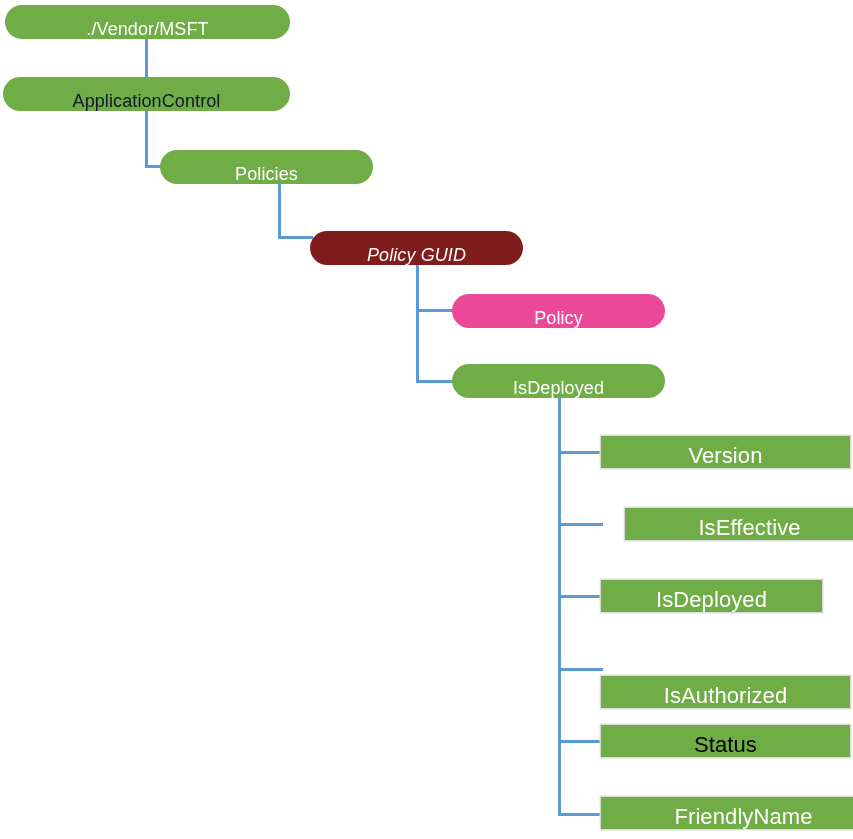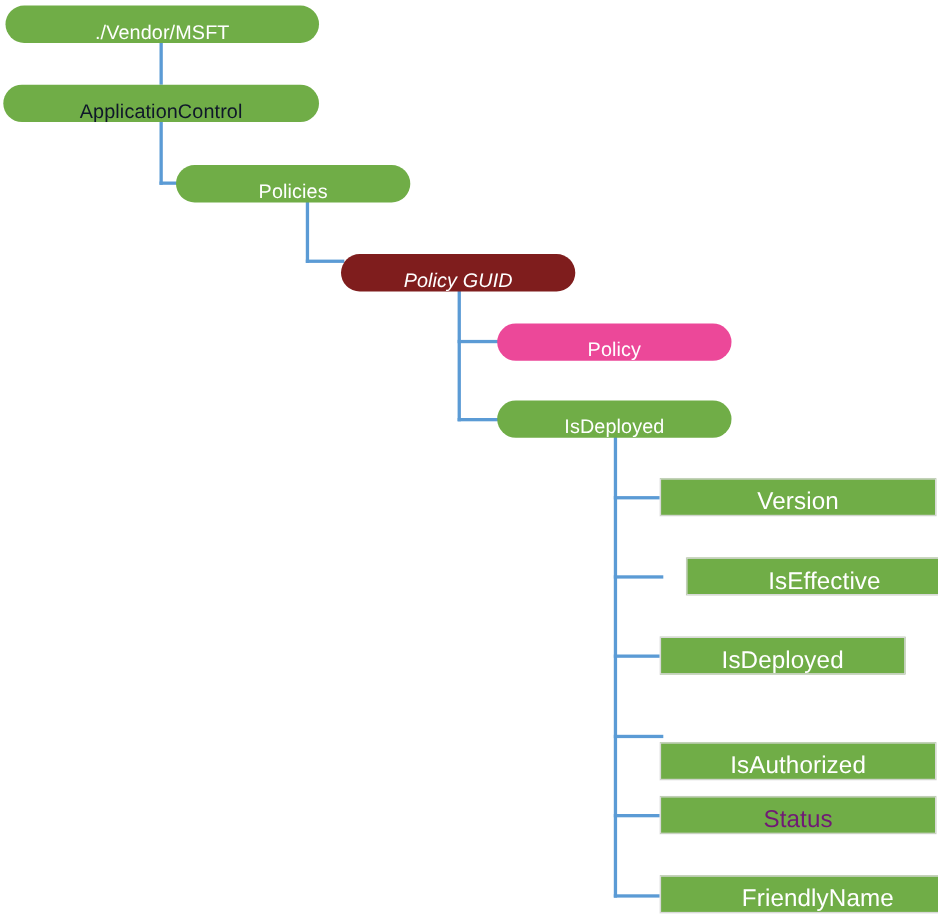--- a/index.html
+++ b/index.html
@@ -100,20 +100,20 @@
       </div>
       <div class="node rect" style="left: 624px; top: 507px; width: 251px; background: rgb(112, 173, 71); color: rgb(255, 255, 255);">
         <span class="node-label">IsEffective</span>
       </div>
       <div class="node rect" style="left: 600px; top: 579px; width: 223px; background: rgb(112, 173, 71); color: rgb(255, 255, 255);">
         <span class="node-label">IsDeployed</span>
       </div>
       <div class="node rect" style="left: 600px; top: 675px; width: 251px; background: rgb(112, 173, 71); color: rgb(255, 255, 255);">
         <span class="node-label">IsAuthorized</span>
       </div>
-      <div class="node rect" style="left: 600px; top: 724px; width: 251px; background: rgb(112, 173, 71); color: #701a75;">
+      <div class="node rect" style="left: 600px; top: 724px; width: 251px; background: rgb(112, 173, 71); color: #000000;">
         <span class="node-label">Status</span>
       </div>
       <div class="node rect" style="left: 600px; top: 796px; width: 287px; background: rgb(112, 173, 71); color: rgb(255, 255, 255);">
         <span class="node-label">FriendlyName</span>
       </div>
     </div>
 </div>
 
 </body></html>

